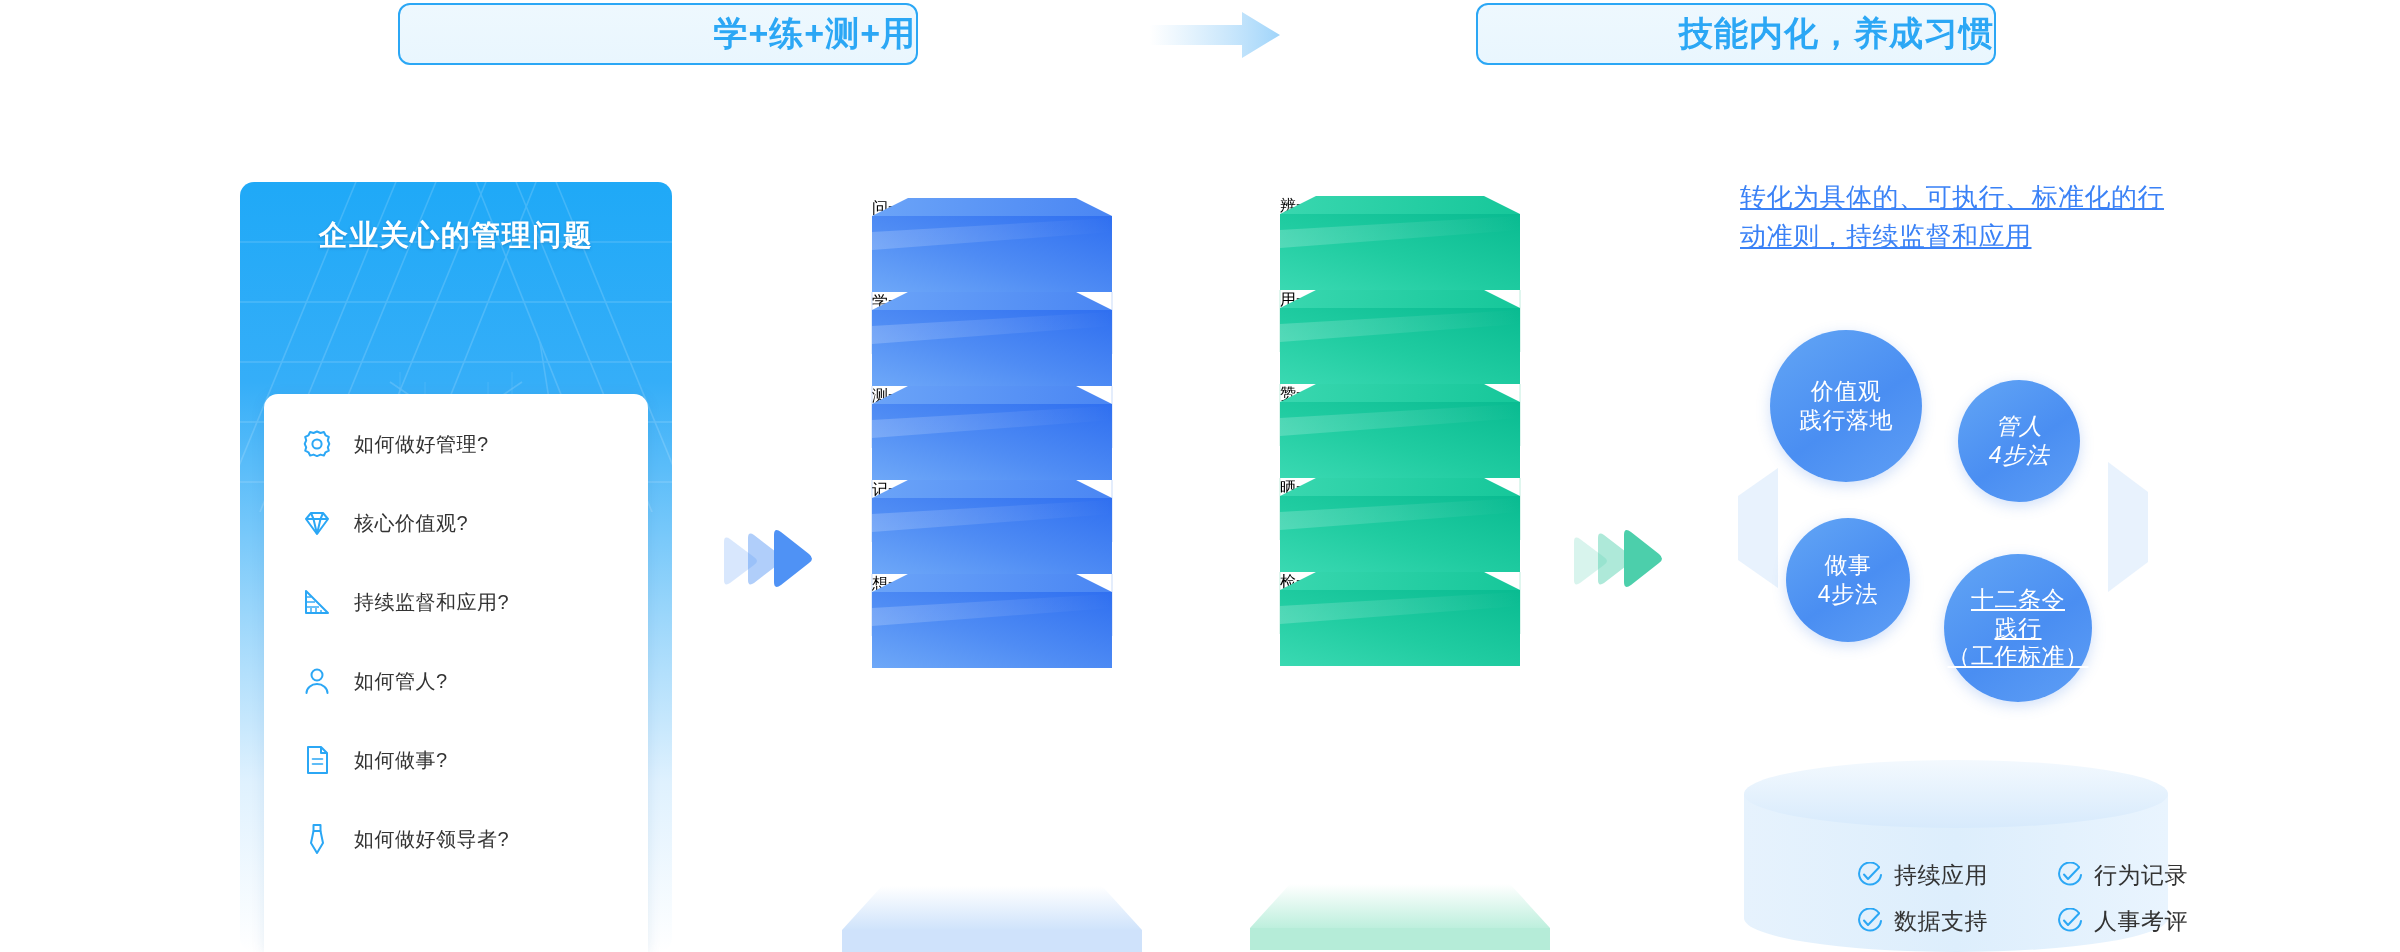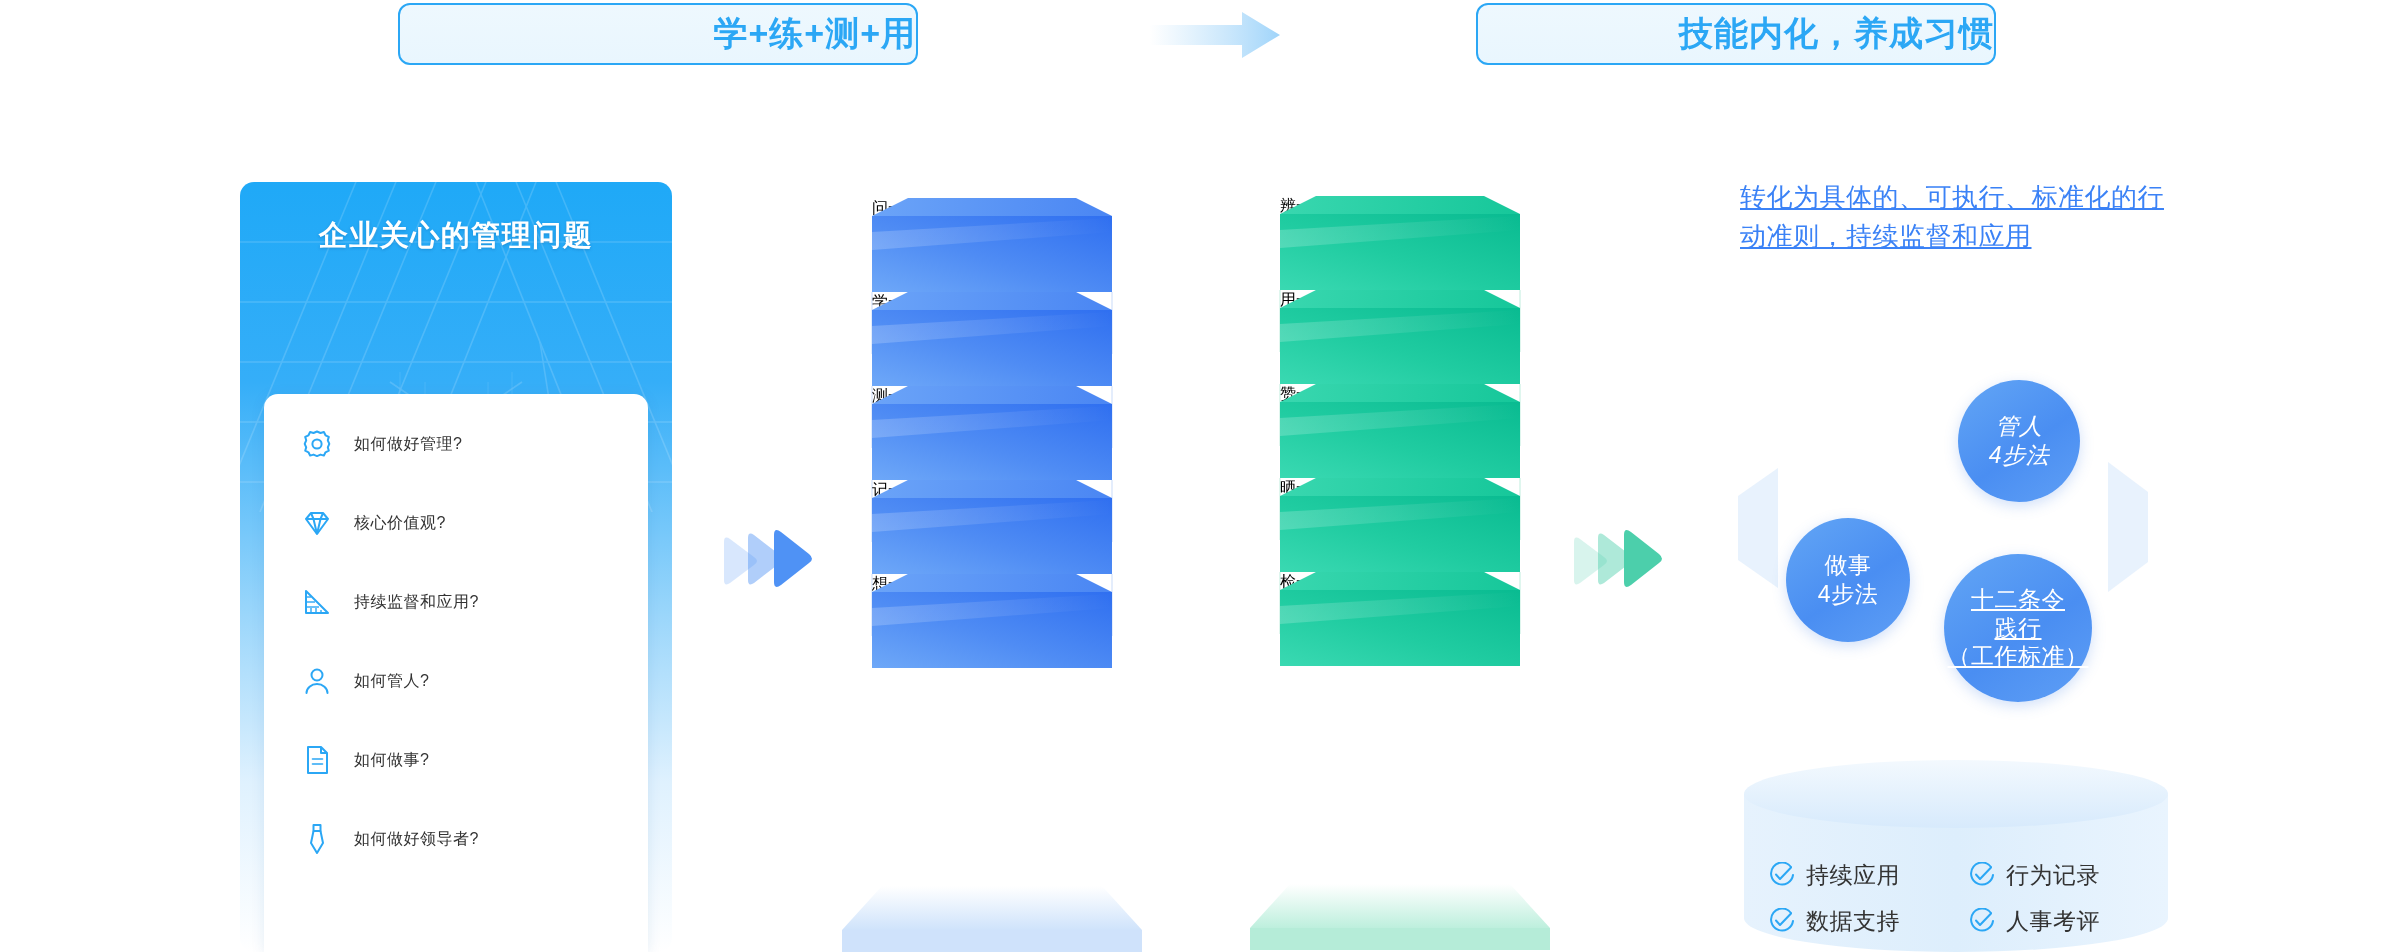--- a/index.html
+++ b/index.html
@@ -45,21 +45,21 @@
     position:absolute;left:24px;top:212px;width:384px;height:558px;
     background:#ffffff;border-radius:14px 14px 0 0;
     box-shadow:0 2px 14px rgba(20,90,160,.10);
     padding:24px 0 0 0;box-sizing:border-box;
   }
   .qrow{
     height:52px;display:flex;align-items:center;margin:0 0 0 36px;
   }
   .qrow + .qrow{margin-top:27px;}
   .qicon{width:34px;height:34px;flex:none;margin-right:20px;display:block;}
-  .qlabel{font-size:16px;color:#333333;letter-spacing:.5px;white-space:nowrap;}
+  .qlabel{font-size:20px;color:#333333;letter-spacing:.5px;white-space:nowrap;}
 
   
   .chev{position:absolute;width:100px;height:72px;}
   #chev-blue{left:718px;top:528px;}
   #chev-green{left:1568px;top:528px;}
 
   
   .stack{position:absolute;width:240px;}
   #stack-blue{left:872px;top:198px;}
   #stack-green{left:1280px;top:196px;}
@@ -89,21 +89,21 @@
   #bub2{left:1958px;top:380px;width:122px;height:122px;font-style:italic;}
   #bub3{left:1786px;top:518px;width:124px;height:124px;}
   #bub4{left:1944px;top:554px;width:148px;height:148px;text-decoration:underline;}
 
   .wedge{position:absolute;}
   #wedge-l{left:1738px;top:468px;}
   #wedge-r{left:2108px;top:462px;}
 
   #cyl{position:absolute;left:1744px;top:758px;width:424px;height:194px;}
   #cyl-items{
-    position:absolute;left:1768px;top:852px;width:384px;height:90px;
+    position:absolute;left:1856px;top:852px;width:384px;height:90px;
     display:grid;grid-template-columns:200px 184px;grid-template-rows:46px 46px;font-family:Liberation Serif, serif;
   }
   .citem{display:flex;align-items:center;}
   .citem svg{width:26px;height:26px;flex:none;margin-right:12px;}
   .citem span{font-size:23px;color:#333333;letter-spacing:.5px;white-space:nowrap;}
 </style>
 </head>
 <body>
 
 <div class="stage">
@@ -511,20 +511,26 @@
 
   <div id="rtext">转化为具体的、可执行、标准化的行动准则，持续监督和应用</div>
 
   <svg class="wedge" id="wedge-l" width="40" height="120" viewBox="0 0 40 120">
     <path d="M40 0 L40 120 L0 92 L0 28 Z" fill="#e8f2fd"></path>
   </svg>
   <svg class="wedge" id="wedge-r" width="40" height="130" viewBox="0 0 40 130">
     <path d="M0 0 L0 130 L40 100 L40 30 Z" fill="#e8f2fd"></path>
   </svg>
 
+  <div class="bubble" id="bub1">
+    <div>
+      <div>价值观</div>
+      <div>践行落地</div>
+    </div>
+  </div>
   <div class="bubble" id="bub2">
     <div>
       <div>管人</div>
       <div>4步法</div>
     </div>
   </div>
   <div class="bubble" id="bub3">
     <div>
       <div>做事</div>
       <div>4步法</div>

